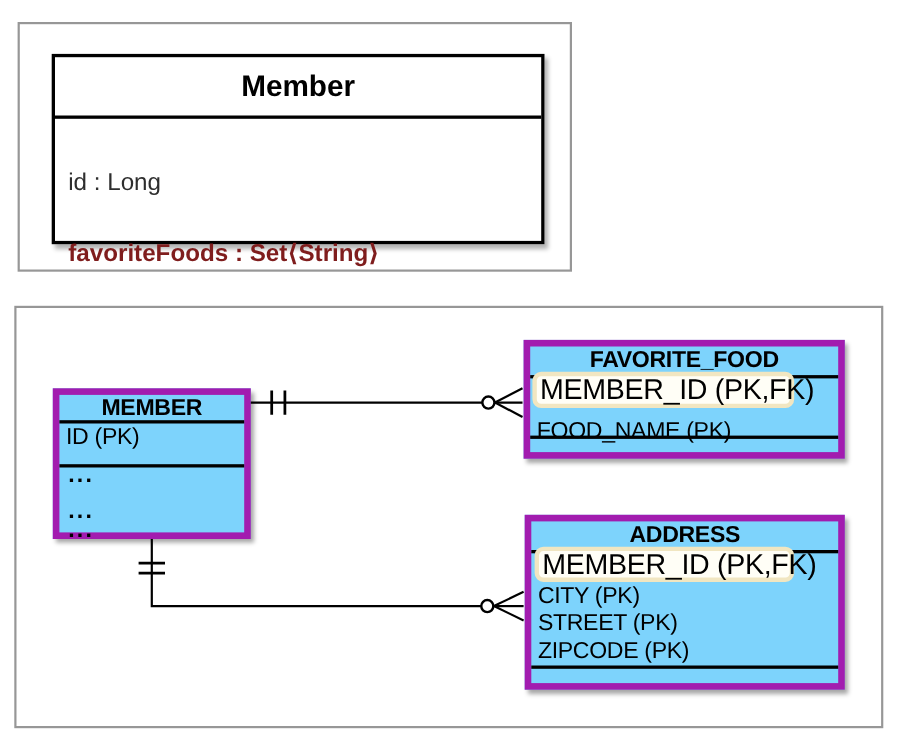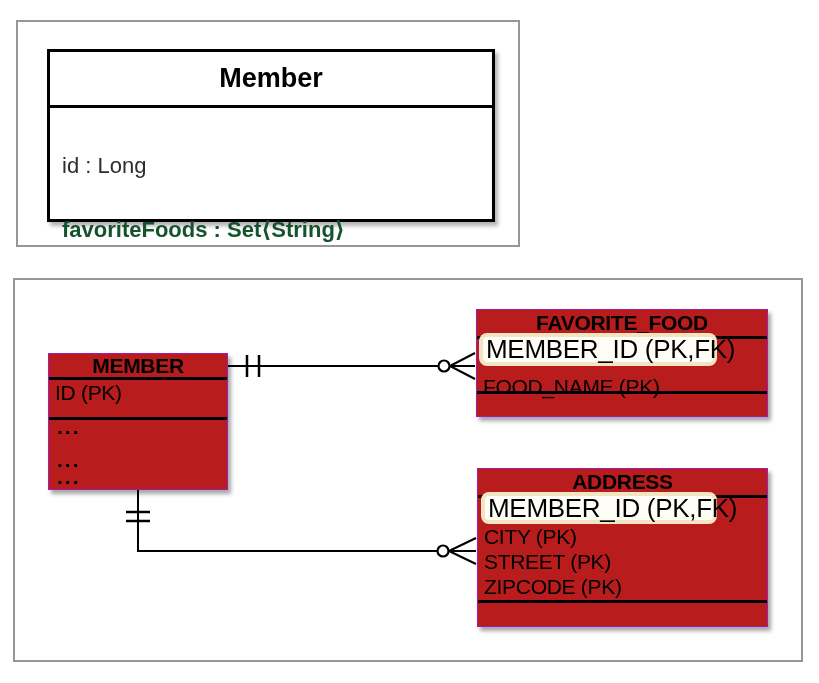--- a/index.html
+++ b/index.html
@@ -12,24 +12,24 @@
   .er-panel{left:13px;top:278px;width:790px;height:384px;}
 
   
   .uml-class{position:absolute;left:29px;top:27px;width:448px;height:173px;background:#fff;
              border:3px solid #000;box-sizing:border-box;box-shadow:3px 4px 4px rgba(0,0,0,.30);}
   .uml-class-header{height:53px;border-bottom:3px solid #000;display:flex;align-items:center;
                     justify-content:center;font-size:27px;font-weight:bold;}
   .uml-class-body{padding:8px 0 0 12px;}
   .uml-attr{font-size:22px;line-height:28px;white-space:nowrap;margin-top:36px;}
   .uml-attr.plain{font-weight:normal;color:#2e2e2e;}
-  .uml-attr.bold{font-weight:bold;color:#14532d;}
+  .uml-attr.bold{font-weight:bold;color:#7f1d1d;}
 
   
-  .er-table{position:absolute;background:#b91c1c;border:1px solid #a21caf;box-sizing:border-box;
+  .er-table{position:absolute;background:#7dd3fc;border:6px solid #a21caf;box-sizing:border-box;
             box-shadow:3px 4px 4px rgba(0,0,0,.35);}
   .er-header{position:absolute;left:0;right:0;top:0;height:26px;border-bottom:3px solid #000;
              text-align:center;font-weight:bold;font-size:21px;line-height:25px;letter-spacing:-.3px;}
   .member-table{left:33px;top:73px;width:180px;height:137px;}
   .member-table .er-header{height:23px;line-height:23px;}
   .ff-table{left:461px;top:29px;width:292px;height:108px;}
   .addr-table{left:462px;top:188px;width:291px;height:159px;padding-left:16px;}
 
   .er-row{position:absolute;left:0;right:0;font-size:21px;letter-spacing:-.3px;white-space:nowrap;
           padding-left:6px;box-sizing:border-box;}

